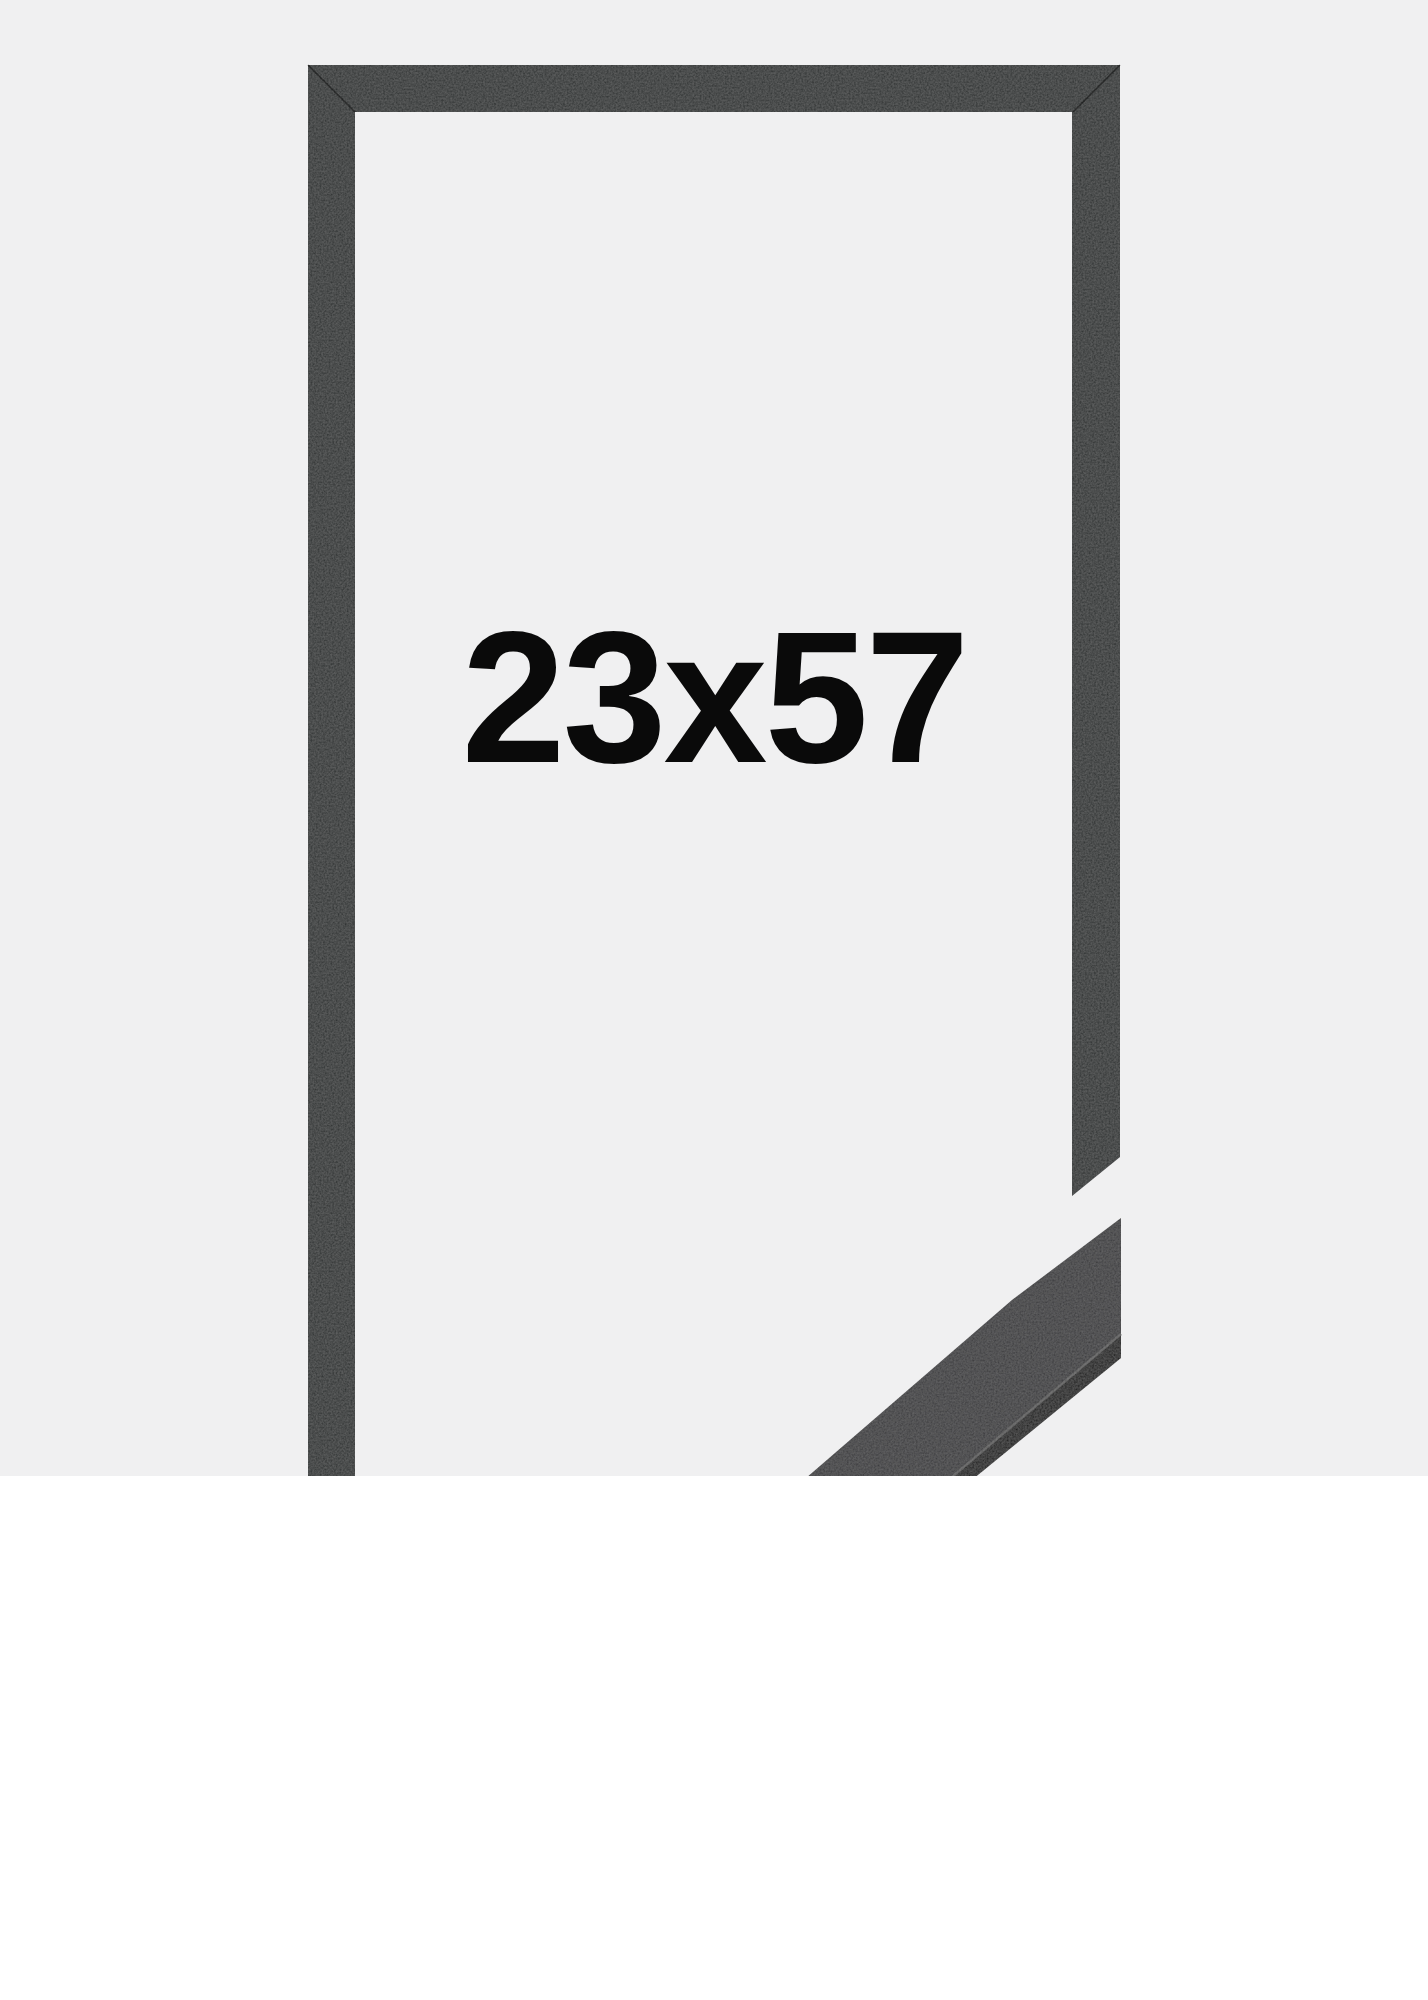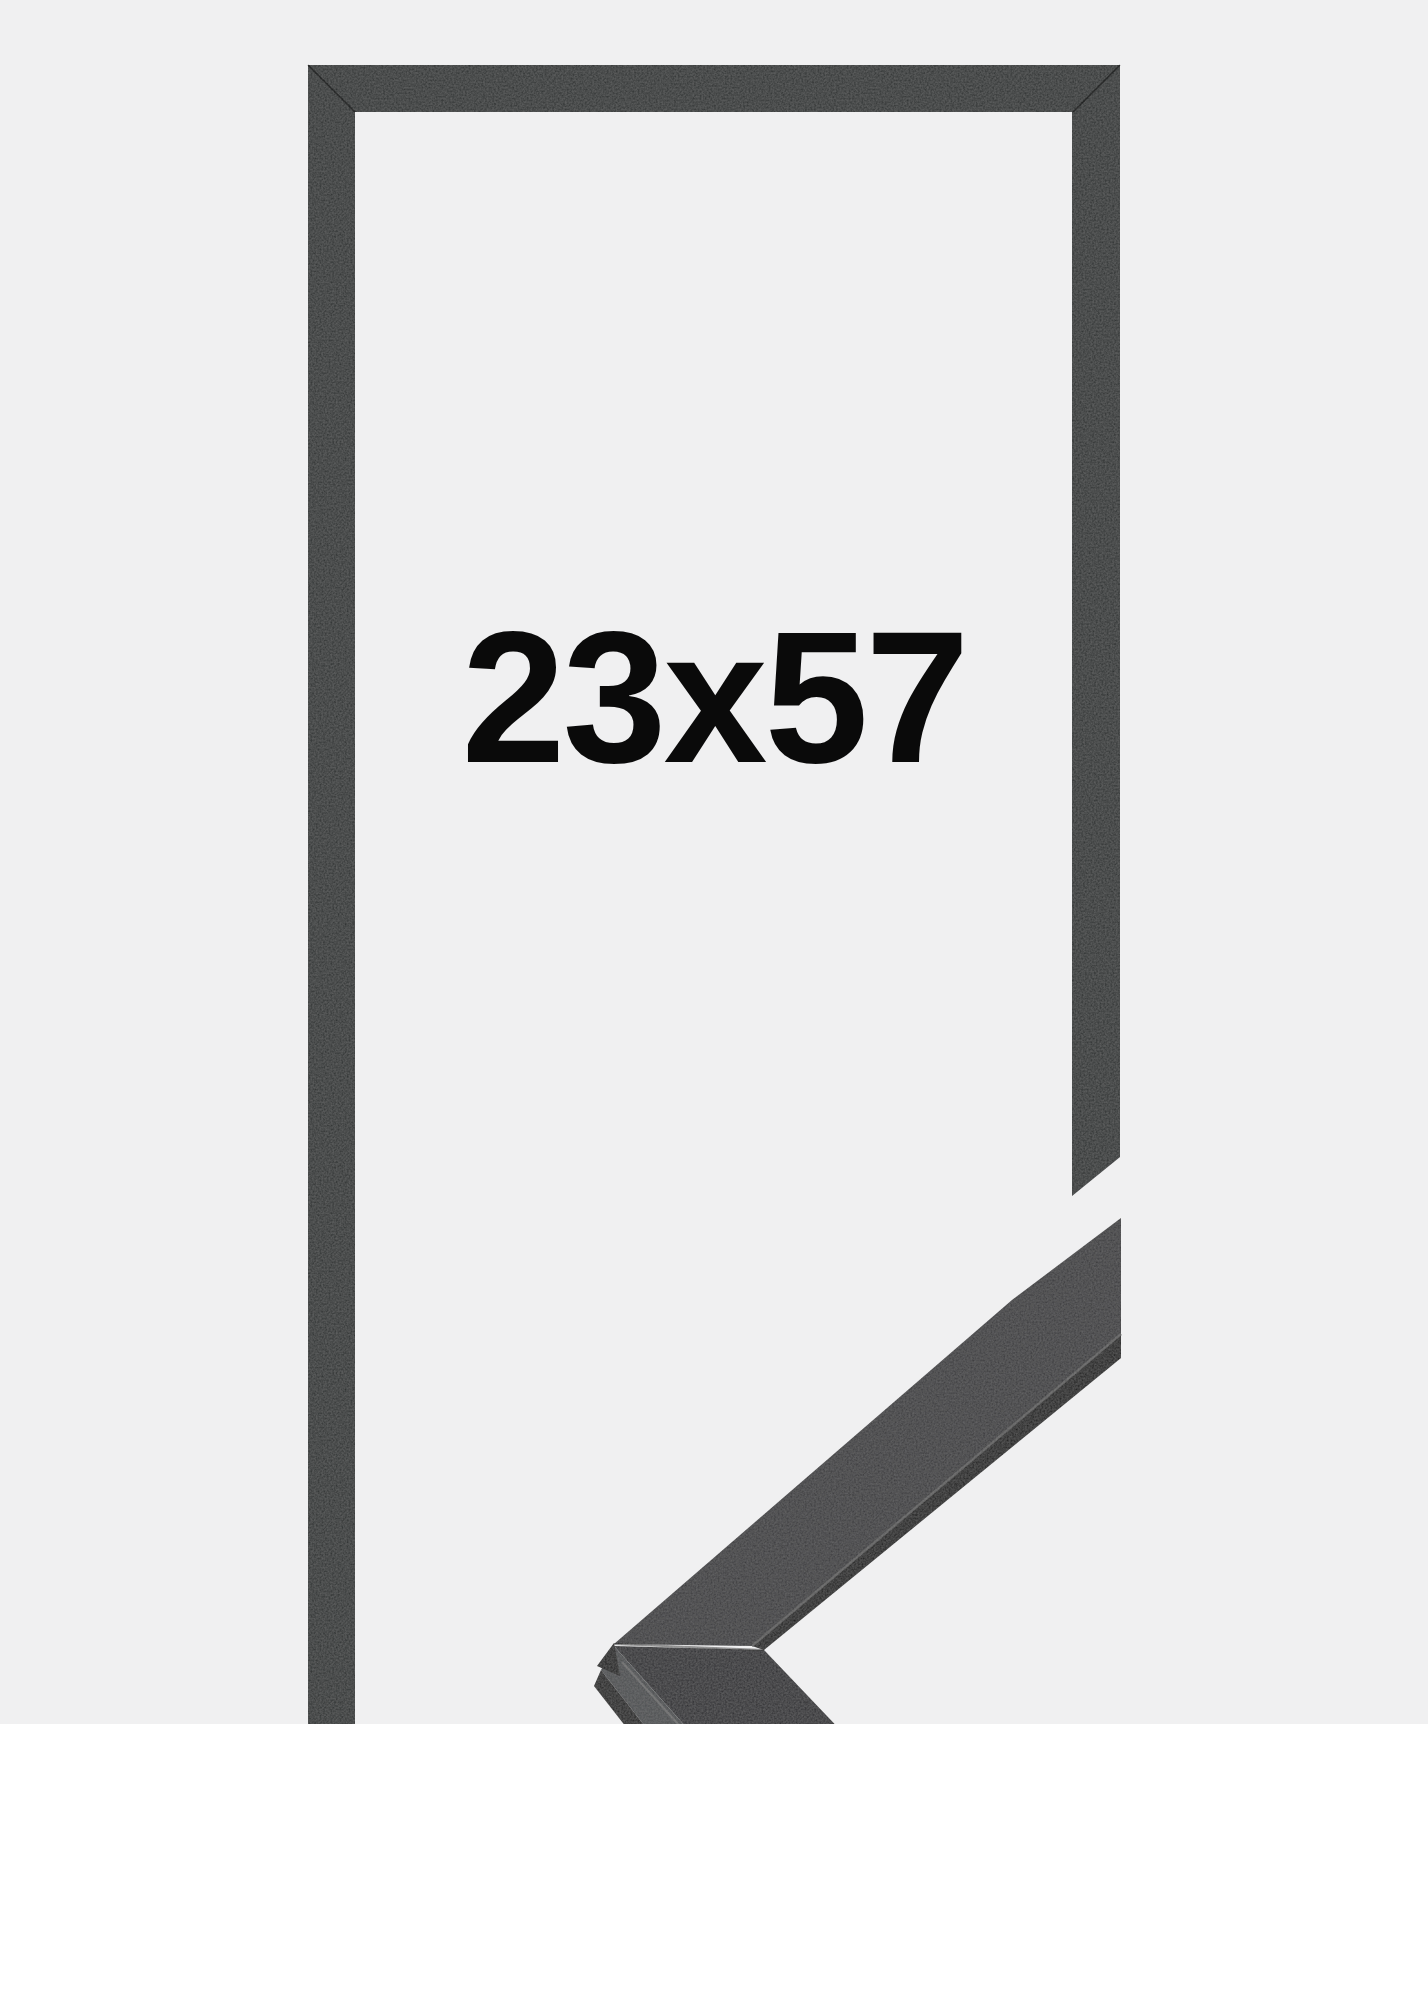--- a/index.html
+++ b/index.html
@@ -7,21 +7,21 @@
     padding: 0;
   }
   body {
     width: 1428px;
     height: 2000px;
     font-family: "Liberation Sans", sans-serif;
   }
   .stage {
     position: relative;
     width: 1428px;
-    height: 1724px;
+    height: 1476px;
     overflow: hidden;
   }
   .stage svg {
     display: block;
     width: 1428px;
     height: 2000px;
   }
   .size-label {
     font-family: "Liberation Sans", "DejaVu Sans", sans-serif;
     font-size: 187px;

